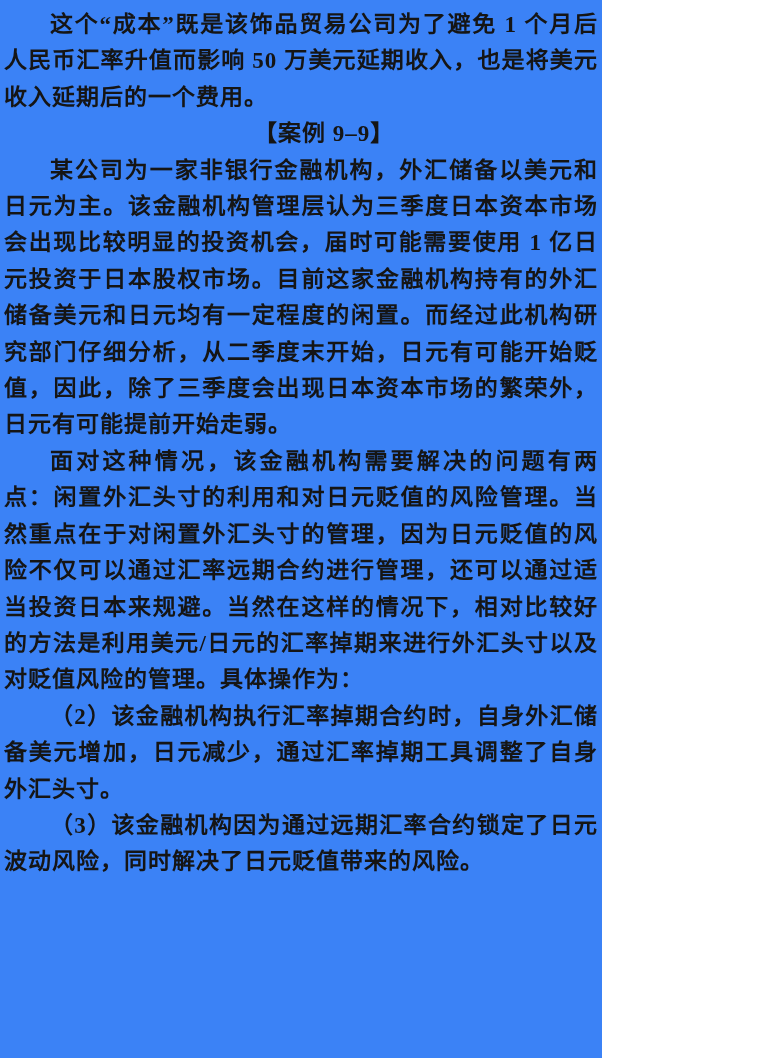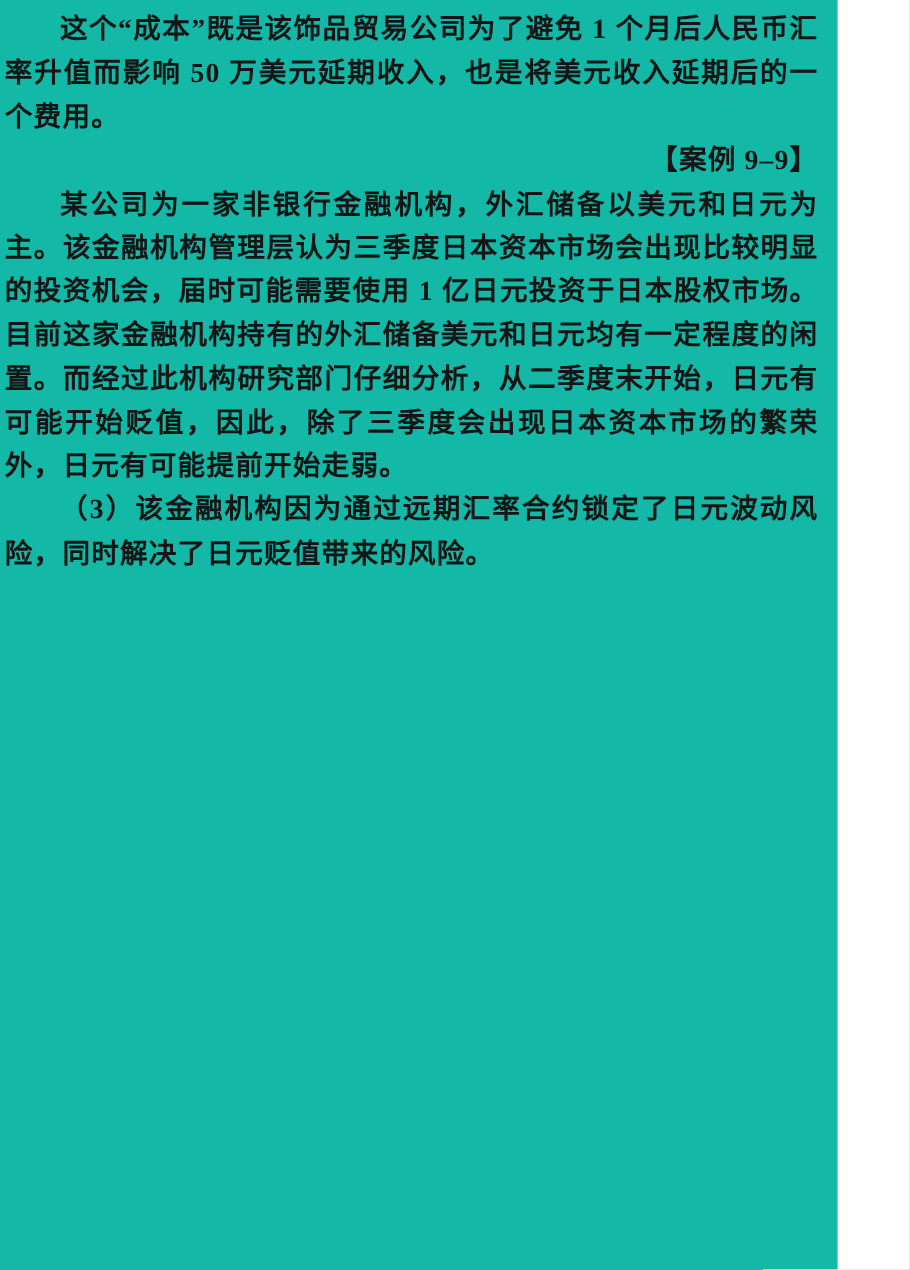--- a/index.html
+++ b/index.html
@@ -1,47 +1,49 @@
 <!DOCTYPE html>
 <html lang="zh-CN"><head>
 <meta charset="utf-8">
 <style>
   html, body {
     margin: 0;
     padding: 0;
     background: #ffffff;
   }
   .book-page {
-    width: 698px;
+    width: 602px;
     height: 1058px;
     box-sizing: border-box;
-    background: #14b8a6;
+    background: #3b82f6;
     color: #151515;
-    padding: 7px 16px 0 4px;
+    padding: 7px 4px 0 4px;
     overflow: hidden;
     font-family: "Liberation Serif", "DejaVu Serif", serif;
   }
   .book-page p {
     margin: 0;
     font-size: 23px;
     line-height: 36.4px;
     font-weight: 700;
     text-align: justify;
     text-justify: inter-character;
     text-indent: 2em;
     letter-spacing: 1px;
     word-break: break-all;
   }
   .book-page p.heading {
     font-weight: 900;
-    text-align: right;
+    text-align: center;
   }
 </style>
 </head>
 <body>
 
 <div class="book-page">
   <p>这个“成本”既是该饰品贸易公司为了避免 1 个月后人民币汇率升值而影响 50 万美元延期收入，也是将美元收入延期后的一个费用。</p>
   <p class="heading">【案例 9–9】</p>
   <p>某公司为一家非银行金融机构，外汇储备以美元和日元为主。该金融机构管理层认为三季度日本资本市场会出现比较明显的投资机会，届时可能需要使用 1 亿日元投资于日本股权市场。目前这家金融机构持有的外汇储备美元和日元均有一定程度的闲置。而经过此机构研究部门仔细分析，从二季度末开始，日元有可能开始贬值，因此，除了三季度会出现日本资本市场的繁荣外，日元有可能提前开始走弱。</p>
+  <p>面对这种情况，该金融机构需要解决的问题有两点：闲置外汇头寸的利用和对日元贬值的风险管理。当然重点在于对闲置外汇头寸的管理，因为日元贬值的风险不仅可以通过汇率远期合约进行管理，还可以通过适当投资日本来规避。当然在这样的情况下，相对比较好的方法是利用美元/日元的汇率掉期来进行外汇头寸以及对贬值风险的管理。具体操作为：</p>
+  <p>（2）该金融机构执行汇率掉期合约时，自身外汇储备美元增加，日元减少，通过汇率掉期工具调整了自身外汇头寸。</p>
   <p>（3）该金融机构因为通过远期汇率合约锁定了日元波动风险，同时解决了日元贬值带来的风险。</p>
 
 </div>
 
 </body></html>

